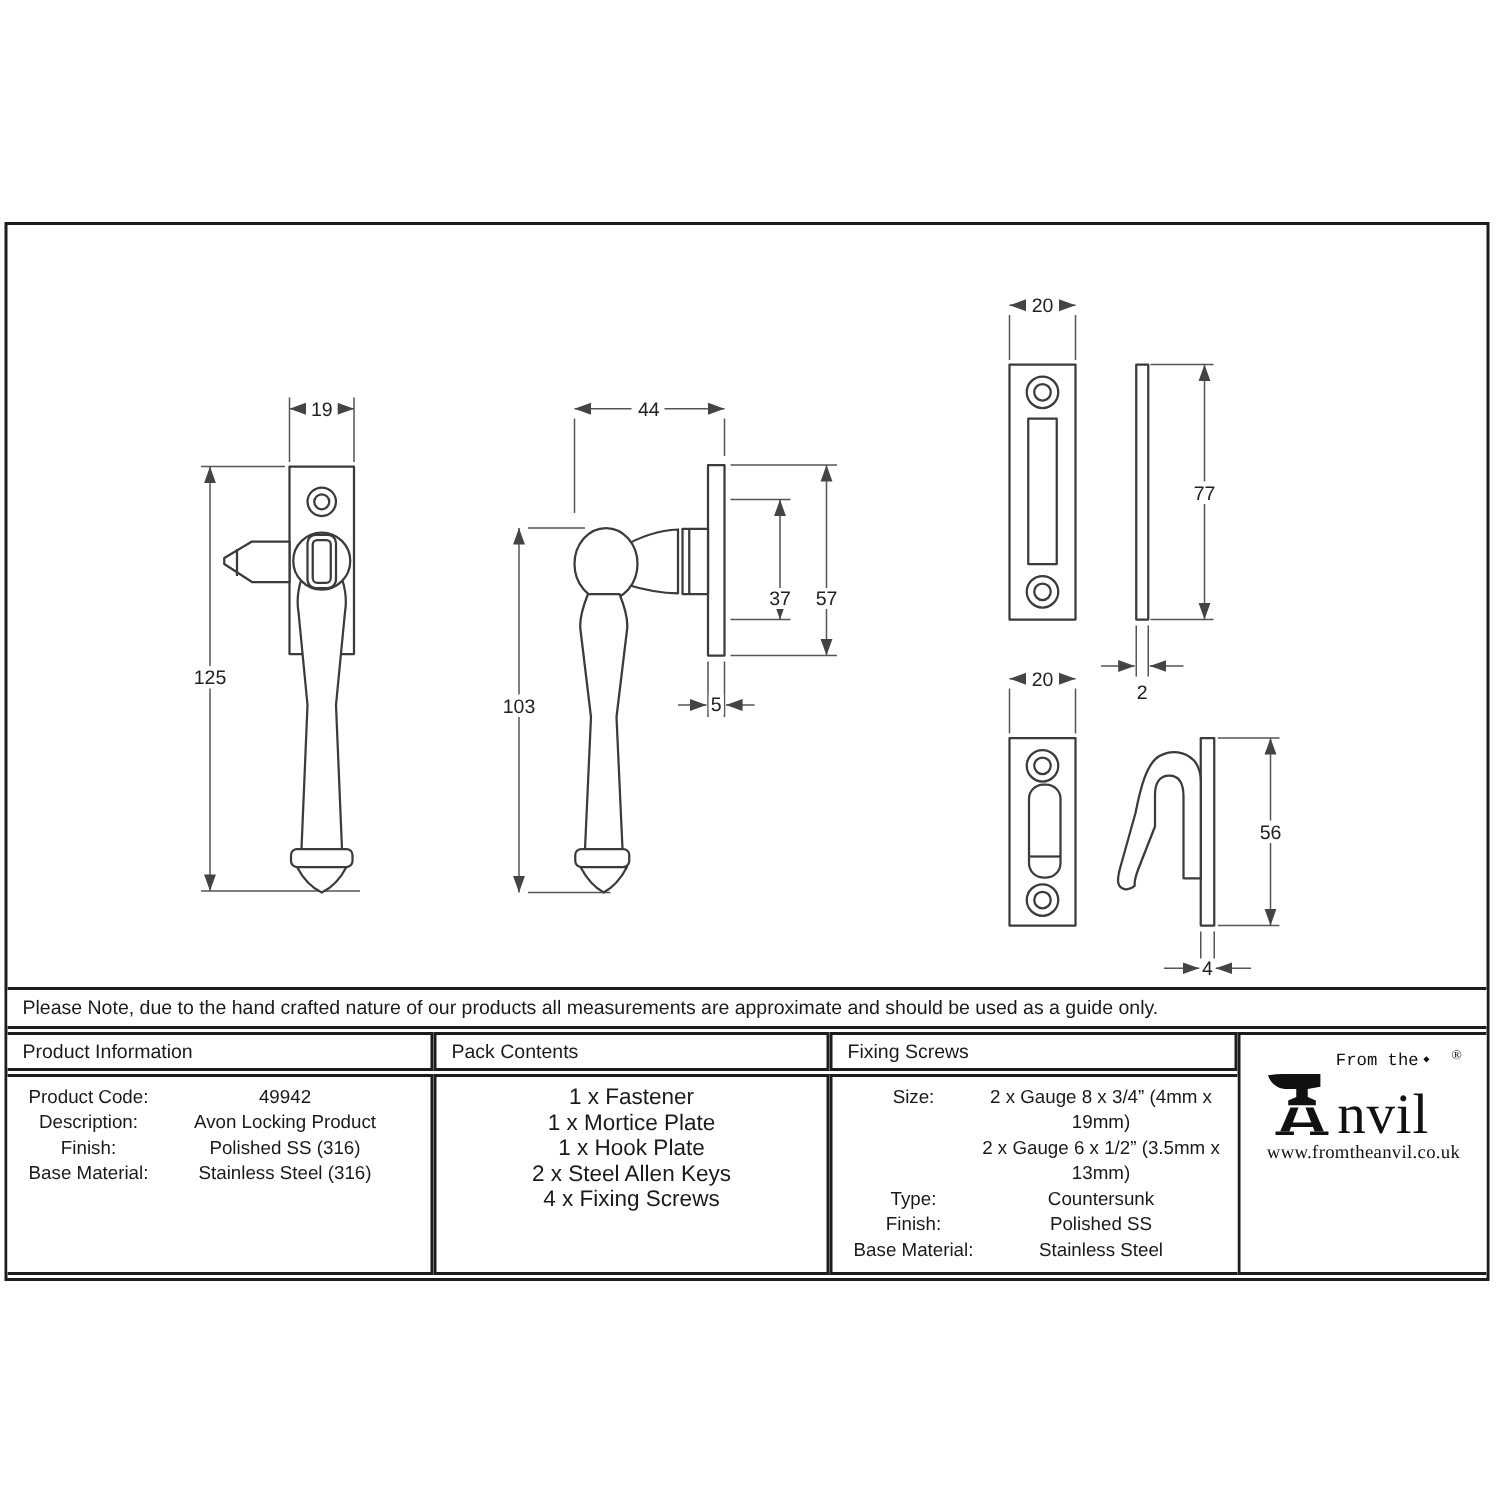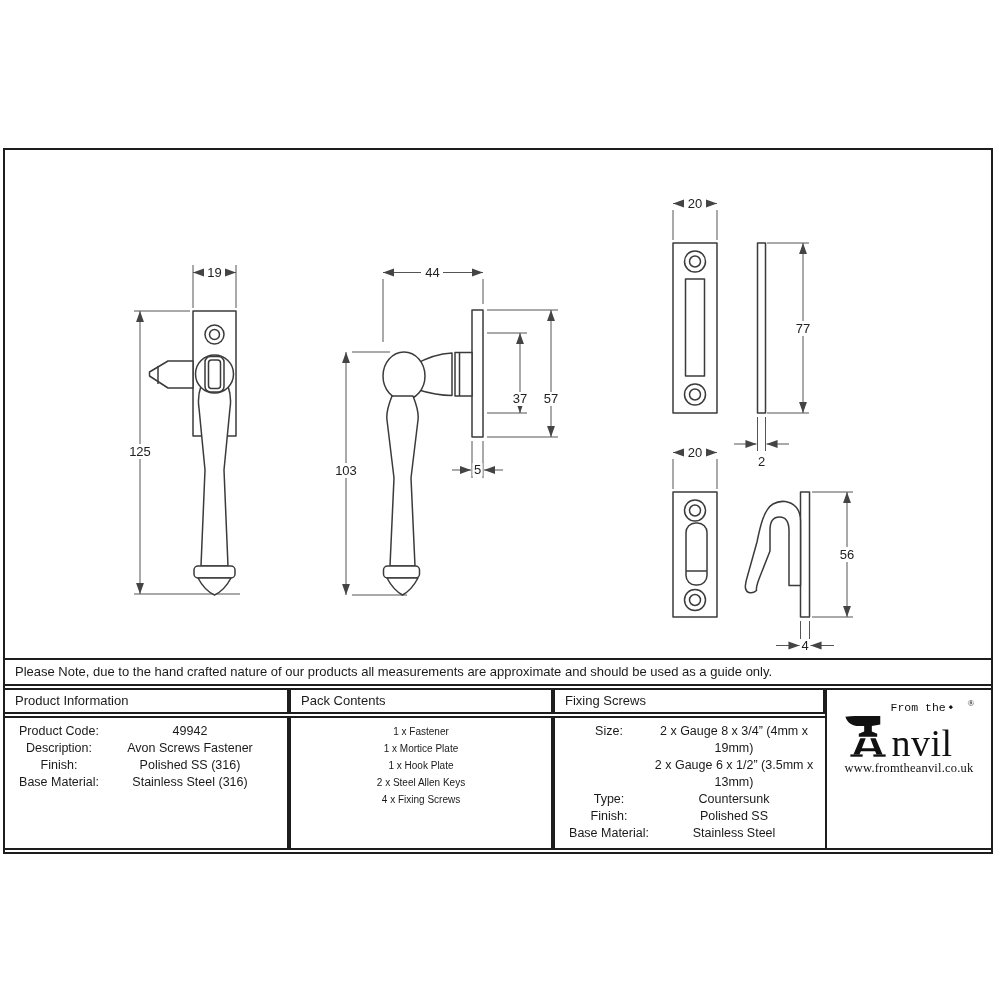--- a/index.html
+++ b/index.html
@@ -10,21 +10,21 @@
 
   .info-table{position:absolute;left:0;right:0;bottom:0;width:100%;
     border-collapse:separate;border-spacing:0 2px;table-layout:fixed;margin-top:20px;}
   .info-table td{border:2px solid #1d1d1d;box-sizing:border-box;vertical-align:top;background:#fff;}
   .info-table td:first-child{border-left:none;}
   .info-table tr td:last-child{border-right:none;}
   .note-row td{border-left:none;border-right:none;padding:4px 10px 5px;font-size:13px;}
   .head-row td{padding:3px 10px 4px;font-size:13px;}
   .body-row td{height:98px;padding:5px 10px 6px;text-align:center;}
   .kv{display:grid;grid-template-columns:88px auto;font-size:12.5px;line-height:17px;}
-  .plist{font-size:10px;line-height:17px;}
+  .plist{font-size:15px;line-height:17px;}
 
   .logo-cell{text-align:center;}
   .logo{display:inline-block;position:relative;margin-top:8px;font-family:"Liberation Serif",serif;color:#111;}
   .logo-main{position:relative;display:flex;align-items:flex-end;padding:12px 10px 0 0;}
   .logo-main svg{width:46px;height:46px;display:block;}
   .logo-nvil{font-size:38px;line-height:0.82;letter-spacing:0.5px;margin-left:1px;}
   .logo-fromthe{position:absolute;top:0;left:46px;font-size:11.5px;white-space:nowrap;font-family:Liberation Mono, monospace;}
   .logo-diamond{font-size:7px;vertical-align:2px;margin-left:3px;}
   .logo-reg{position:absolute;top:-3px;right:-1px;font-size:9px;}
   .logo-url{font-size:12.5px;letter-spacing:0.2px;margin-top:2px;white-space:nowrap;}
@@ -216,21 +216,21 @@
           <div class="logo-url">www.fromtheanvil.co.uk</div>
         </div>
       </td>
     </tr>
     <tr class="body-row">
       <td>
         <div class="kv">
           <span>Product Code:</span>
               <span>49942</span>
           <span>Description:</span>
-              <span>Avon Screws Fastener</span>
+              <span>Avon Locking Product</span>
           <span>Finish:</span>
               <span>Polished SS (316)</span>
           <span>Base Material:</span>
               <span>Stainless Steel (316)</span>
         </div>
       </td>
       <td>
         <div class="plist">
           <div>1 x Fastener</div>
           <div>1 x Mortice Plate</div>

